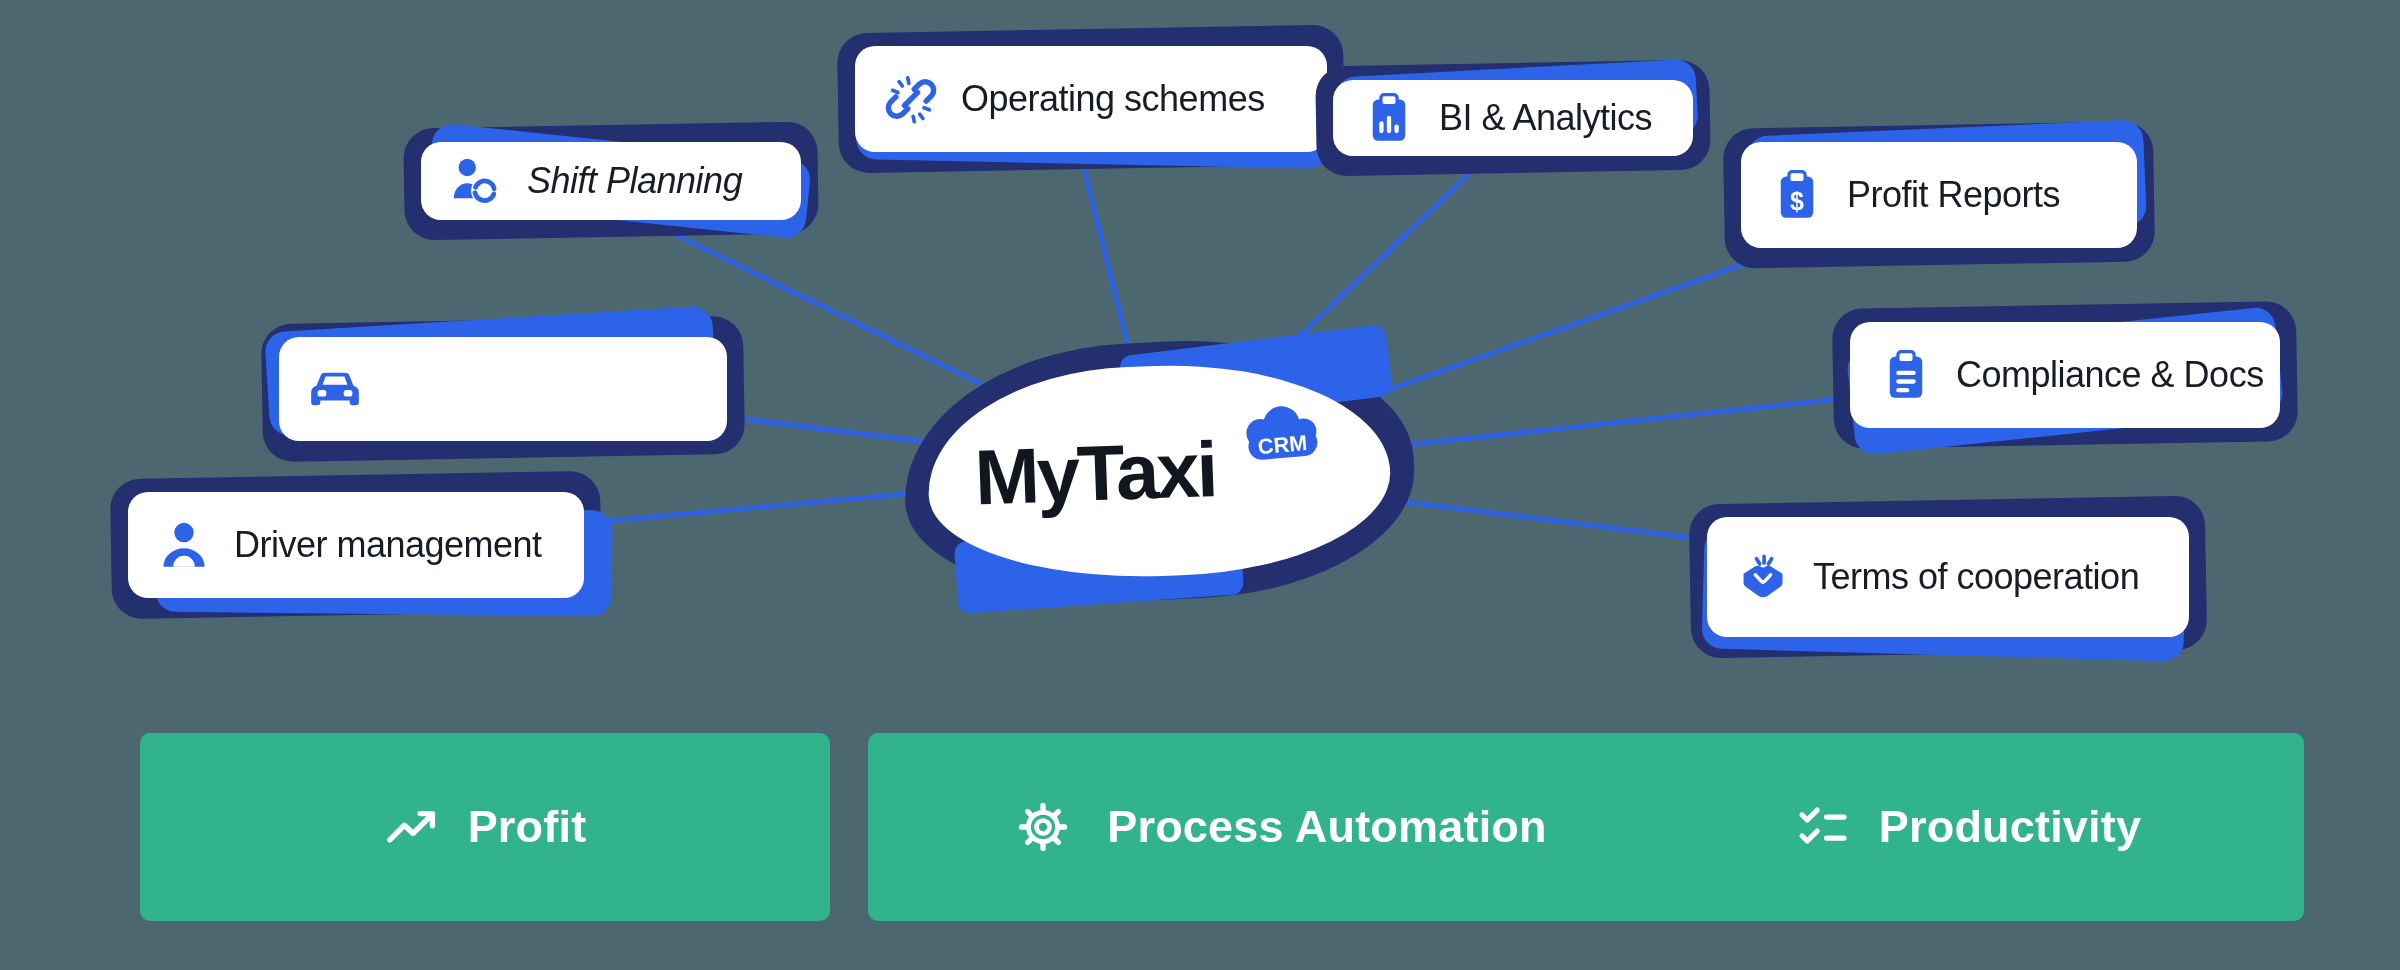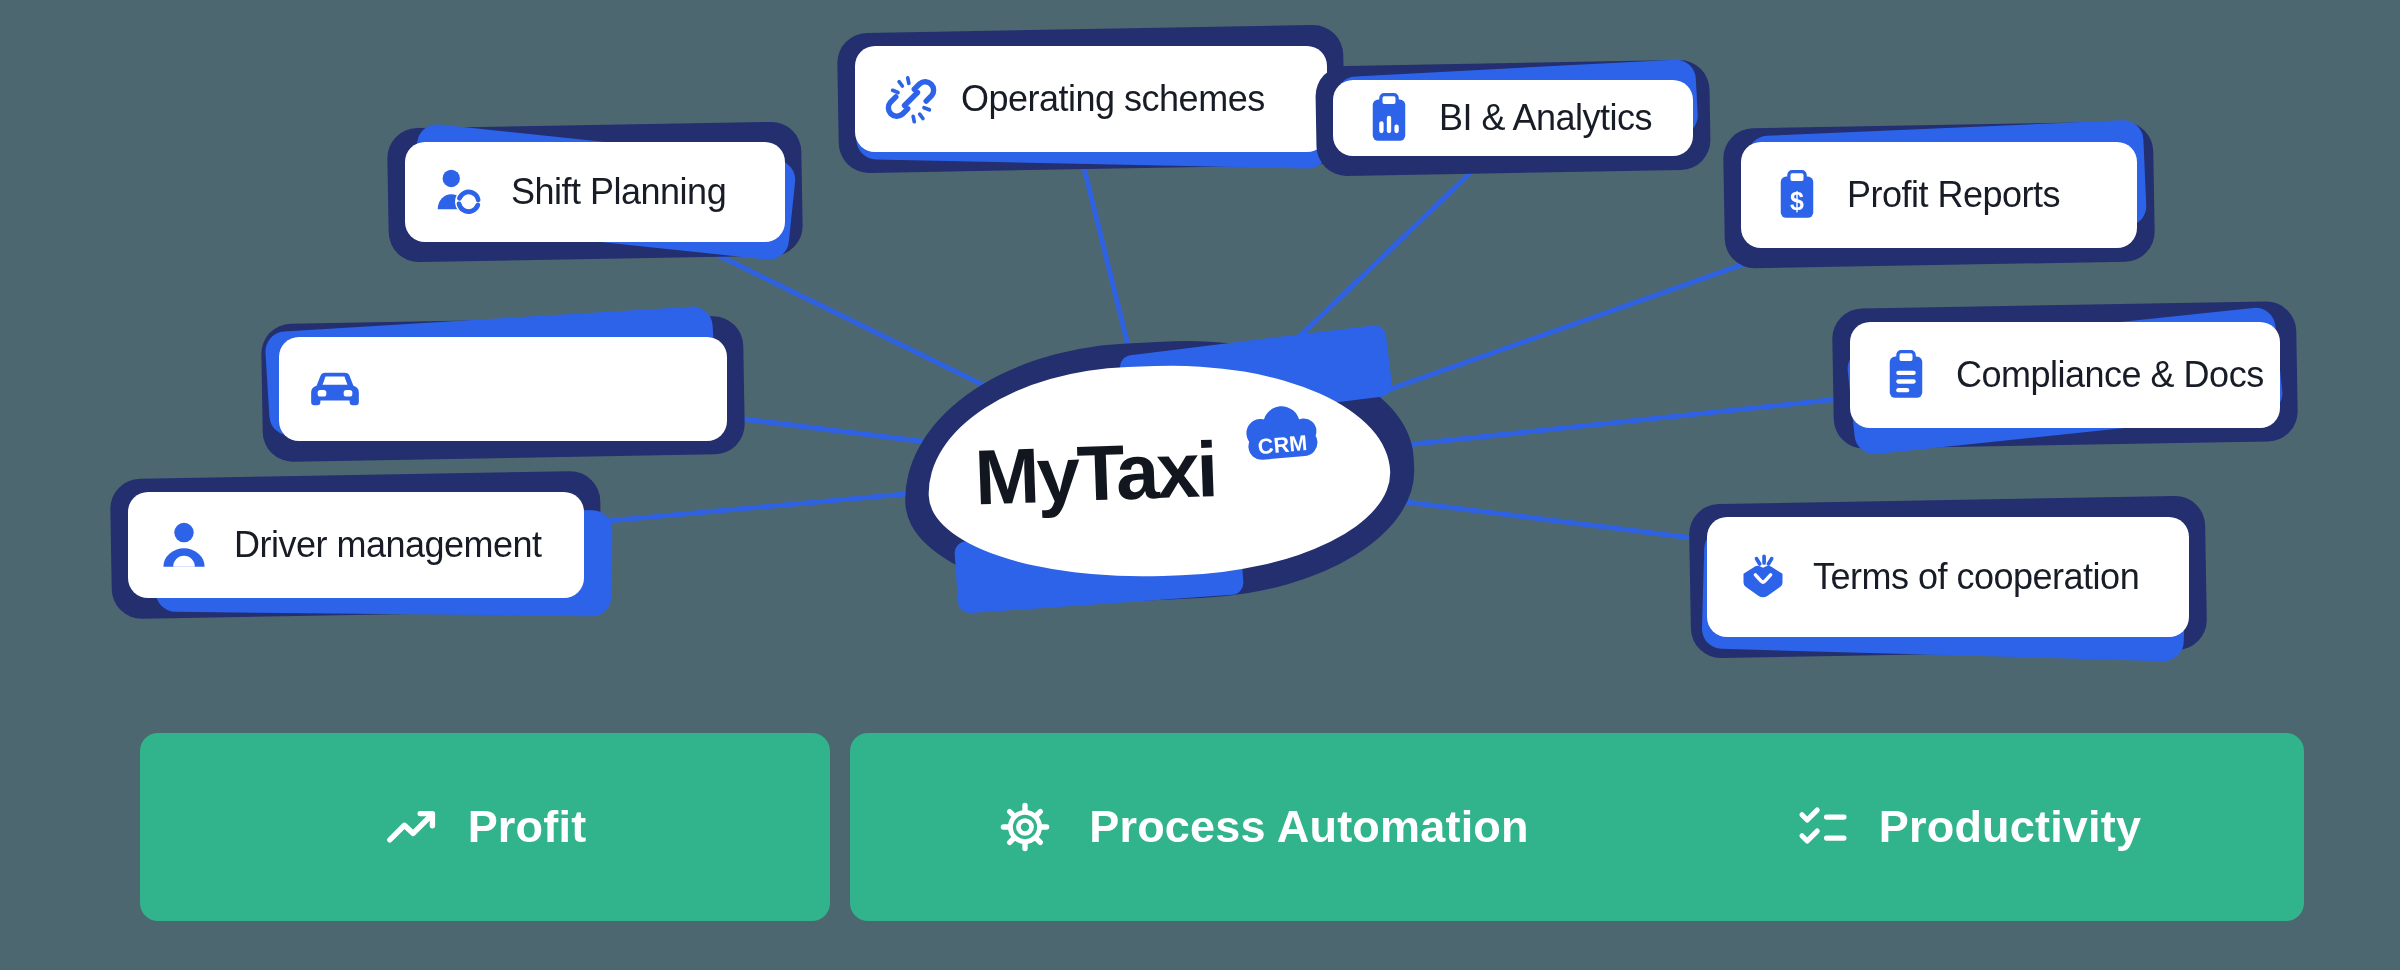--- a/index.html
+++ b/index.html
@@ -28,41 +28,41 @@
   
   .hub{position:absolute;left:928px;top:366px;width:462px;height:210px;z-index:4;}
   .hub-navy{position:absolute;inset:-24px;background:#232F6F;border-radius:46% 50% 44% 52% / 60% 52% 48% 44%;transform:rotate(-3deg);}
   .hub-blue-top{position:absolute;left:42%;top:-26px;width:58%;height:72px;background:#2D63E8;border-radius:12px;transform:rotate(-7deg);}
   .hub-blue-bottom{position:absolute;left:6%;bottom:-28px;width:62%;height:72px;background:#2D63E8;border-radius:12px;transform:rotate(-4deg);}
   .hub-face{position:absolute;inset:0;background:#FFFFFF;border-radius:44% 50% 46% 50% / 58% 54% 46% 42%;transform:rotate(-2deg);display:flex;align-items:center;justify-content:center;}
   .hub-title{font-size:78px;font-weight:700;letter-spacing:-3px;color:#12161F;}
   .hub-badge{width:122px;height:70px;transform:translateY(-32px) rotate(-3deg);margin-left:6px;}
 
   
-  .banner{position:absolute;top:733px;height:188px;background:#31B38B;border-radius:18px;display:flex;align-items:center;justify-content:center;gap:28px;z-index:2;}
+  .banner{position:absolute;top:733px;height:188px;background:#31B38B;border-radius:10px;display:flex;align-items:center;justify-content:center;gap:28px;z-index:2;}
   .banner-label{font-size:45px;font-weight:700;color:#FFFFFF;letter-spacing:0.2px;white-space:nowrap;}
   .banner-icon svg{width:56px;height:56px;display:block;}
 </style>
 </head>
 <body>
 
 <div class="canvas">
 
   <svg class="connectors" viewBox="0 0 2400 970" aria-hidden="true">
     <line x1="1159" y1="471" x2="595" y2="195"></line>
     <line x1="1159" y1="471" x2="1067" y2="99"></line>
     <line x1="1159" y1="471" x2="1513" y2="132"></line>
     <line x1="1159" y1="471" x2="1939" y2="195"></line>
     <line x1="1159" y1="471" x2="503" y2="389"></line>
     <line x1="1159" y1="471" x2="2065" y2="375"></line>
     <line x1="1159" y1="471" x2="342" y2="545"></line>
     <line x1="1159" y1="471" x2="1948" y2="570"></line>
   </svg>
 
-  <div class="card" style="left:405px;top:142px;width:380px;height:100px;">
+  <div class="card" style="left:421px;top:142px;width:380px;height:78px;font-style:italic;">
     <div class="layer-navy"></div>
     <div class="layer-blue c1"></div>
     <div class="card-face">
       <span class="card-icon">
         <svg viewBox="0 0 48 48">
           <circle cx="15" cy="11.5" r="8" fill="#2D63E8"></circle>
           <path d="M2.5 40 a12.5 14 0 0 1 25 0 z" fill="#2D63E8"></path>
           <circle cx="31" cy="33" r="12.5" fill="#FFFFFF"></circle>
           <circle cx="31" cy="33" r="9" fill="none" stroke="#2D63E8" stroke-width="4.4" stroke-dasharray="23 5.3" stroke-linecap="round" transform="rotate(20 31 33)"></circle>
         </svg>
@@ -217,21 +217,21 @@
       <svg viewBox="0 0 48 48">
         <g stroke="#FFFFFF" stroke-width="4.6" fill="none" stroke-linecap="round" stroke-linejoin="round">
           <path d="M5 35 L17.5 22.5 L25 29.5 L41 13.5"></path>
           <path d="M31 12.5 h10.5 v10.5"></path>
         </g>
       </svg>
     </span>
     <span class="banner-label">Profit</span>
   </div>
 
-  <div class="banner" style="left:850px;width:826px;gap:36px;">
+  <div class="banner" style="left:868px;width:826px;gap:36px;">
     <span class="banner-icon">
       <svg viewBox="0 0 48 48">
         <g stroke="#FFFFFF" fill="none" stroke-linecap="round">
           <circle cx="24" cy="24" r="5.6" stroke-width="4"></circle>
           <circle cx="24" cy="24" r="12.5" stroke-width="4.2"></circle>
           <g stroke-width="4.6">
             <path d="M38 24 h4.5"></path>
               <path d="M10 24 h-4.5"></path>
             <path d="M24 10 v-4.5"></path>
               <path d="M24 38 v4.5"></path>

